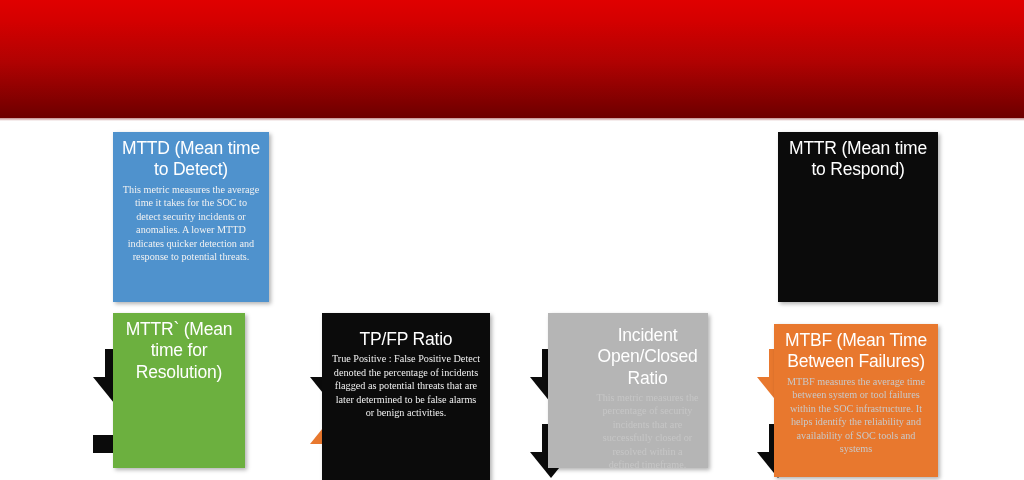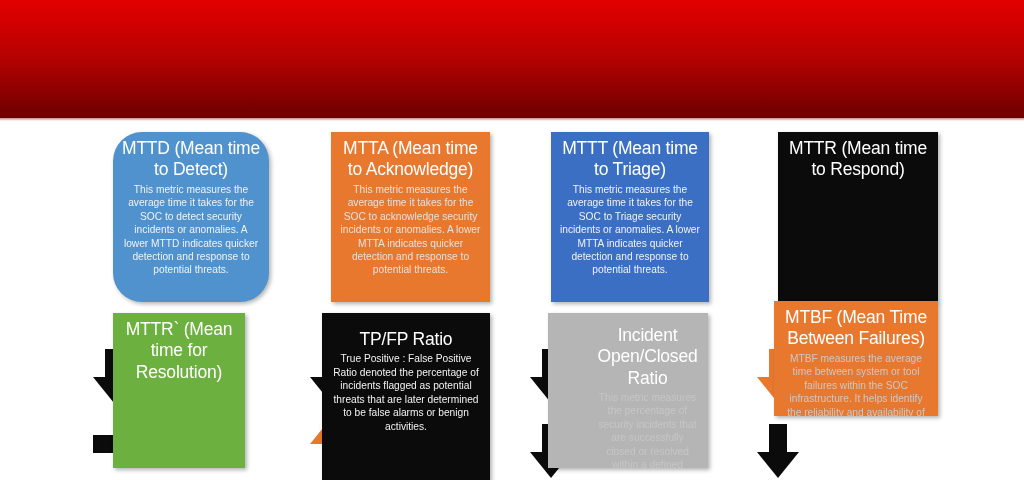--- a/index.html
+++ b/index.html
@@ -65,29 +65,29 @@
     white-space: pre-line;
   }
   .card .body {
     font-size: 10.2px;
     line-height: 1.32;
     font-weight: 400;
     margin: 0;
   }
 
   
-  .c-blue      { background: #4F92CD; border-radius: 29px; }
+  .c-blue      { background: #4F92CD; }
   .c-orange    { background: #E8782E; }
   .c-royal     { background: #3A6FC4; }
   .c-black     { background: #0B0B0B; }
   .c-green     { background: #6CB03F; }
   .c-gray      { background: #B5B5B5; }
 
   .t-white   .title { color: #FFFFFF; }
-  .t-white   .body  { color: #F2F2F2; }
+  .t-white   .body  { color: #F2F2F2; font-family: Liberation Serif, serif; }
   .t-dimwhite .body { color: #E2E2E2; }
   .t-faint   .body  { color: #C9C9C9; }
   .t-ghost   .body  { color: #C6C6C6; }
 
   
   .arrow {
     position: absolute;
     width: 0;
     height: 0;
   }
@@ -166,34 +166,26 @@
     <div class="card c-blue t-white" style="left:113px; top:14px; width:156px; height:170px;">
       <div class="title">MTTD (Mean time to Detect)</div>
       <div class="body">This metric measures the average time it takes for the SOC to detect security incidents or anomalies. A lower MTTD indicates quicker detection and response to potential threats.</div>
     </div>
 
     <div class="arrow arr-down a-black" style="left:310px; top:231px;">
       <div class="arrow-shaft"></div>
       <div class="arrow-head"></div>
     </div>
 
-    <div class="card c-orange t-white t-dimwhite" style="left:331px; top:14px; width:159px; height:170px;">
-      <div class="title">MTTA (Mean time to Acknowledge)</div>
-      <div class="body">This metric measures the average time it takes for the SOC to acknowledge security incidents or anomalies. A lower MTTA indicates quicker detection and response to potential threats.</div>
-    </div>
 
     <div class="arrow arr-down a-black" style="left:530px; top:231px;">
       <div class="arrow-shaft"></div>
       <div class="arrow-head"></div>
     </div>
 
-    <div class="card c-royal t-white" style="left:551px; top:14px; width:158px; height:170px;">
-      <div class="title">MTTT (Mean time to Triage)</div>
-      <div class="body">This metric measures the average time it takes for the SOC to Triage security incidents or anomalies. A lower MTTA indicates quicker detection and response to potential threats.</div>
-    </div>
 
     <div class="arrow arr-down a-orange" style="left:757px; top:231px;">
       <div class="arrow-shaft"></div>
       <div class="arrow-head"></div>
     </div>
 
     <div class="card c-black t-white" style="left:778px; top:14px; width:160px; height:170px;">
       <div class="title">MTTR (Mean time to Respond)</div>
     </div>
 
@@ -206,37 +198,37 @@
       <div class="title">MTTR` (Mean time for Resolution)</div>
     </div>
 
     <div class="arrow arr-up a-orange" style="left:310px; top:300px;">
       <div class="arrow-shaft"></div>
       <div class="arrow-head"></div>
     </div>
 
     <div class="card c-black t-white" style="left:322px; top:195px; width:168px; height:180px; padding-top:16px;">
       <div class="title">TP/FP Ratio</div>
-      <div class="body">True Positive : False Positive Ratio denoted the percentage of incidents flagged as potential threats that are later determined to be false alarms or benign activities.</div>
+      <div class="body">True Positive : False Positive Detect denoted the percentage of incidents flagged as potential threats that are later determined to be false alarms or benign activities.</div>
     </div>
 
     <div class="arrow arr-down a-black" style="left:530px; top:306px;">
       <div class="arrow-shaft"></div>
       <div class="arrow-head"></div>
     </div>
 
     <div class="card c-gray t-white t-ghost" style="left:548px; top:195px; width:160px; height:155px; padding-top:12px;padding-left:48px;">
       <div class="title">Incident Open/Closed Ratio</div>
       <div class="body">This metric measures the percentage of security incidents that are successfully closed or resolved within a defined timeframe.</div>
     </div>
 
     <div class="arrow arr-down a-black" style="left:757px; top:306px;">
       <div class="arrow-shaft"></div>
       <div class="arrow-head"></div>
     </div>
 
-    <div class="card c-orange t-white t-faint" style="left:774px; top:183px; width:164px; height:115px;">
+    <div class="card c-orange t-white t-faint" style="left:774px; top:206px; width:164px; height:153px;">
       <div class="title">MTBF (Mean Time Between Failures)</div>
       <div class="body">MTBF measures the average time between system or tool failures within the SOC infrastructure. It helps identify the reliability and availability of SOC tools and systems</div>
     </div>
 
   </div>
 </div>
 
 </body></html>

